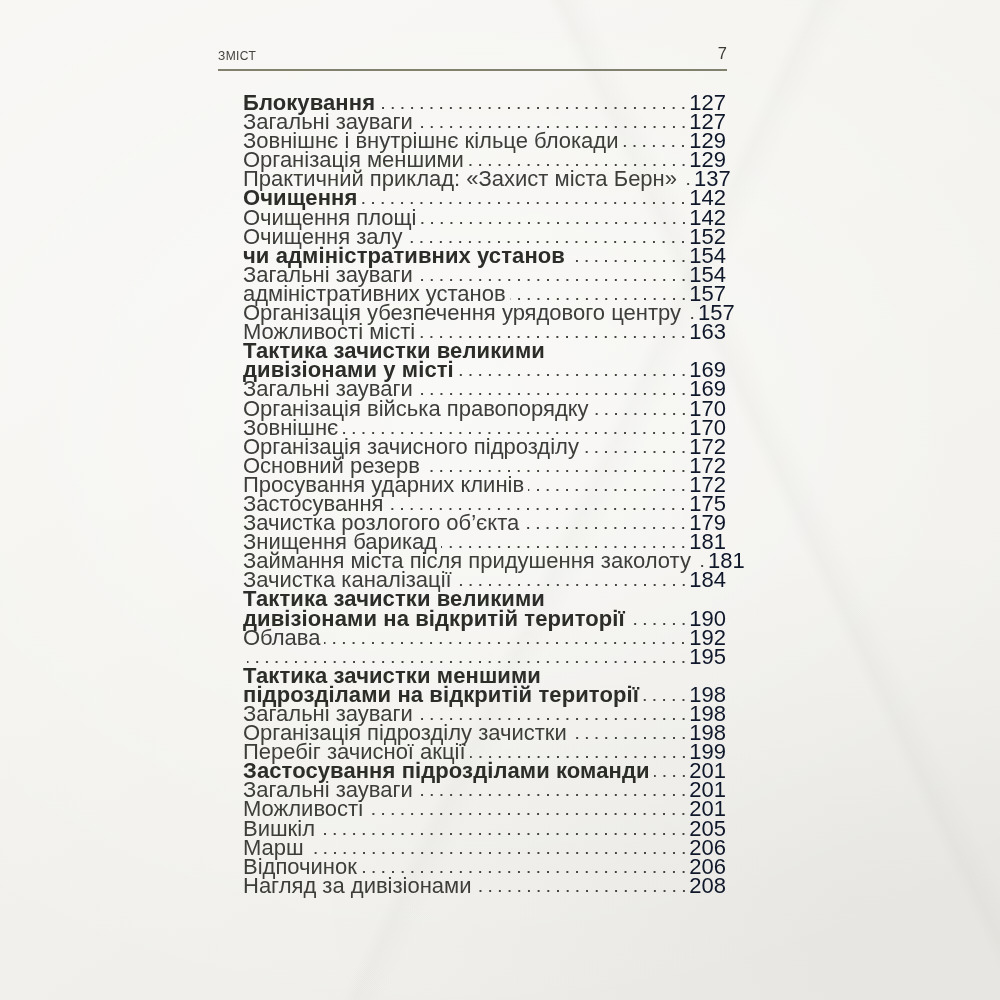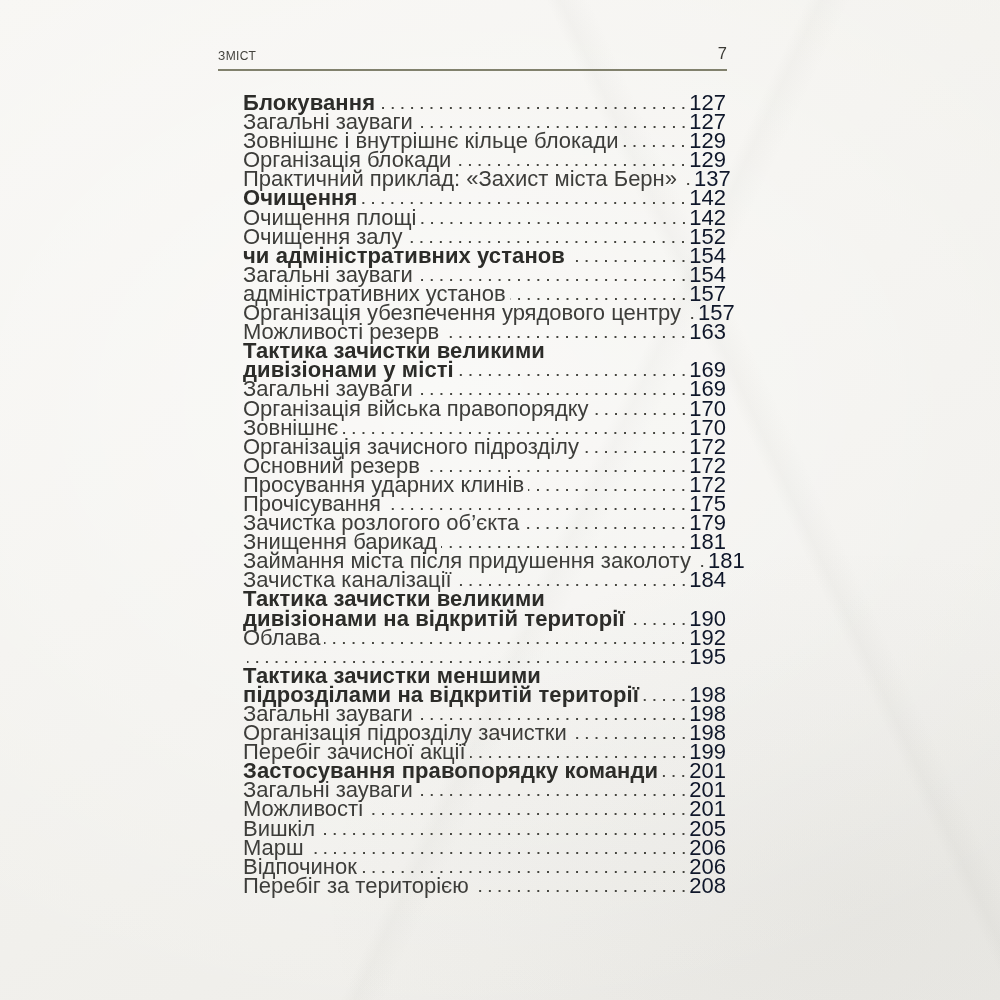--- a/index.html
+++ b/index.html
@@ -122,21 +122,21 @@
     </div>
     <div class="entry">
       <div class="line">
         <span class="t">Зовнішнє і внутрішнє кільце блокади</span>
         <span class="dots"></span>
         <span class="p">129</span>
       </div>
     </div>
     <div class="entry">
       <div class="line">
-        <span class="t">Організація блокади</span>
+        <span class="t">Організація меншими</span>
         <span class="dots"></span>
         <span class="p">129</span>
       </div>
     </div>
     <div class="entry">
       <div class="line">
         <span class="t">Практичний приклад: «Захист міста Берн»</span>
         <span class="dots"></span>
         <span class="p">137</span>
       </div>
@@ -185,21 +185,21 @@
     </div>
     <div class="entry">
       <div class="line">
         <span class="t">Організація убезпечення урядового центру</span>
         <span class="dots"></span>
         <span class="p">157</span>
       </div>
     </div>
     <div class="entry">
       <div class="line">
-        <span class="t">Можливості резерв</span>
+        <span class="t">Можливості місті</span>
         <span class="dots"></span>
         <span class="p">163</span>
       </div>
     </div>
     <div class="entry b">
       <div class="line">
         <span class="t">Тактика зачистки великими</span>
       </div>
       <div class="line">
         <span class="t">дивізіонами у місті</span>
@@ -244,21 +244,21 @@
     </div>
     <div class="entry">
       <div class="line">
         <span class="t">Просування ударних клинів</span>
         <span class="dots"></span>
         <span class="p">172</span>
       </div>
     </div>
     <div class="entry">
       <div class="line">
-        <span class="t">Прочісування</span>
+        <span class="t">Застосування</span>
         <span class="dots"></span>
         <span class="p">175</span>
       </div>
     </div>
     <div class="entry">
       <div class="line">
         <span class="t">Зачистка розлогого об’єкта</span>
         <span class="dots"></span>
         <span class="p">179</span>
       </div>
@@ -333,21 +333,21 @@
     </div>
     <div class="entry">
       <div class="line">
         <span class="t">Перебіг зачисної акції</span>
         <span class="dots"></span>
         <span class="p">199</span>
       </div>
     </div>
     <div class="entry b">
       <div class="line">
-        <span class="t">Застосування правопорядку команди</span>
+        <span class="t">Застосування підрозділами команди</span>
         <span class="dots"></span>
         <span class="p">201</span>
       </div>
     </div>
     <div class="entry">
       <div class="line">
         <span class="t">Загальні зауваги</span>
         <span class="dots"></span>
         <span class="p">201</span>
       </div>
@@ -375,18 +375,18 @@
     </div>
     <div class="entry">
       <div class="line">
         <span class="t">Відпочинок</span>
         <span class="dots"></span>
         <span class="p">206</span>
       </div>
     </div>
     <div class="entry">
       <div class="line">
-        <span class="t">Перебіг за територією</span>
+        <span class="t">Нагляд за дивізіонами</span>
         <span class="dots"></span>
         <span class="p">208</span>
       </div>
     </div>
   </div>
 
 </body></html>

